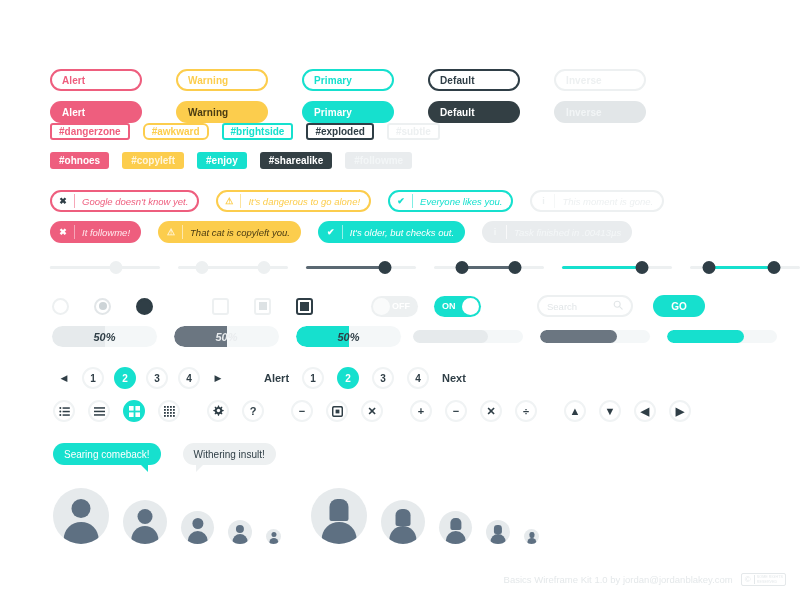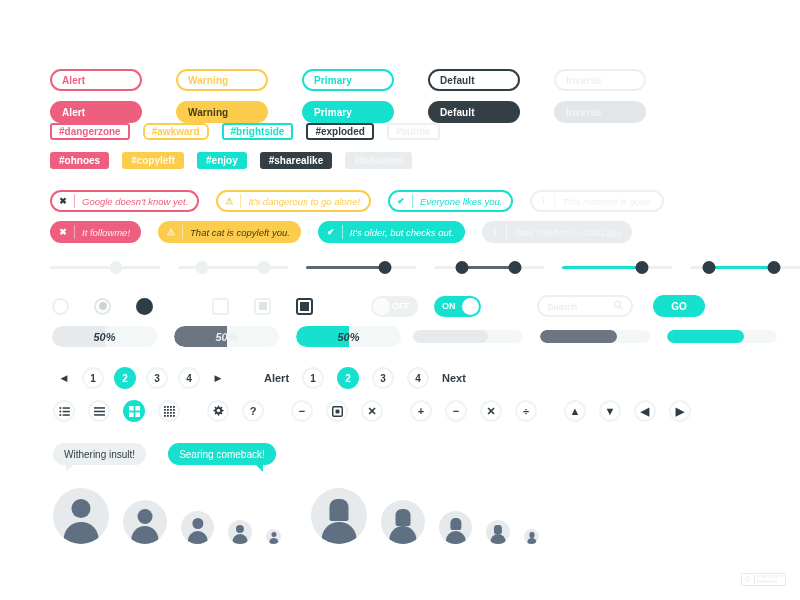--- a/index.html
+++ b/index.html
@@ -557,26 +557,26 @@
         <div class="iconbtn">
           <span class="glyph">◀</span>
         </div>
         <div class="iconbtn">
           <span class="glyph">▶</span>
         </div>
       </div>
   </div>
 
   <div class="row" id="tooltip-row" style="left:53px; top:443px; gap:22px;">
+      <div class="bubble cyan">
+        <span>Searing comeback!</span>
+        <div class="tail"></div>
+      </div>
       <div class="bubble gray">
         <span>Withering insult!</span>
-        <div class="tail"></div>
-      </div>
-      <div class="bubble cyan">
-        <span>Searing comeback!</span>
         <div class="tail"></div>
       </div>
     </div>
 
   <div class="row" style="left:53px; top:488px; align-items:flex-end; gap:0;">
     <div class="row" id="avatar-round" style="position:relative; align-items:flex-end; gap:14px;">
         <div class="avatar" style="width: 56px; height: 56px;">
           <div class="head" style="width: 19.04px; height: 19.04px; top: 11.2px; border-radius: 50%;"></div>
           <div class="body" style="width: 34.72px; height: 22.4px; top: 33.6px; border-radius: 17.36px 17.36px 0px 0px;"></div>
         </div>
@@ -615,20 +615,21 @@
           <div class="body" style="width: 14.88px; height: 9.6px; top: 14.4px; border-radius: 7.44px 7.44px 0px 0px;"></div>
         </div>
         <div class="avatar" style="width: 15px; height: 15px;">
           <div class="head" style="width: 5.1px; height: 5.712px; top: 3px; border-radius: 2.142px 2.142px 2px 2px;"></div>
           <div class="body" style="width: 9.3px; height: 6px; top: 9px; border-radius: 4.65px 4.65px 0px 0px;"></div>
         </div>
       </div>
   </div>
 
   <div class="footer">
+    <div class="credit">Basics Wireframe Kit 1.0 by jordan@jordanblakey.com</div>
     <div class="cc">
       <div class="ccl">©</div>
       <div class="ccr">
         <span>SOME RIGHTS</span>
         <span>RESERVED</span>
       </div>
     </div>
   </div>
 
 </div>

